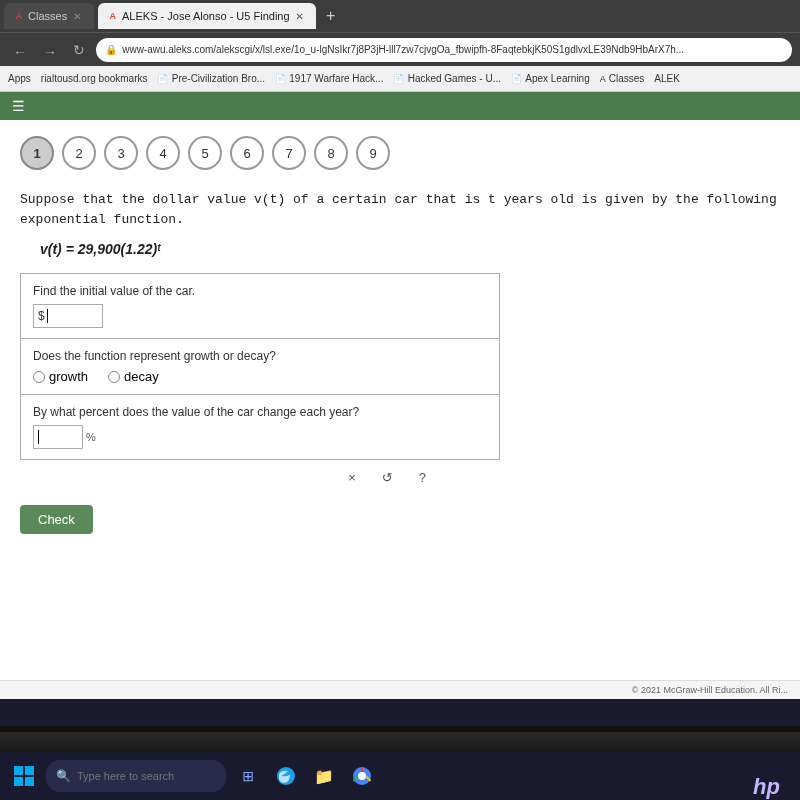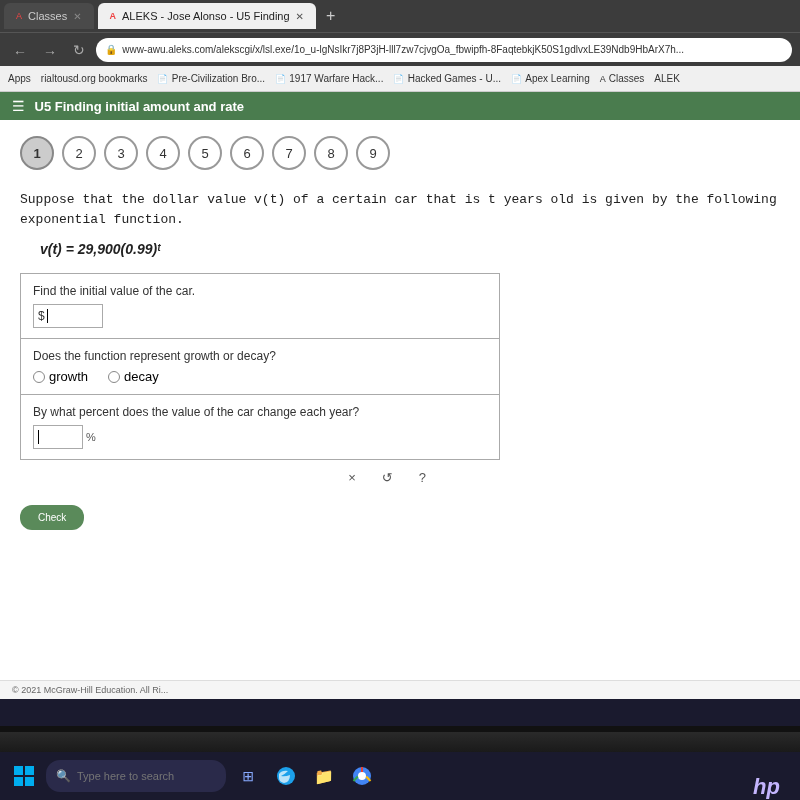--- a/index.html
+++ b/index.html
@@ -295,31 +295,31 @@
       border: none;
       background: none;
       padding: 2px 6px;
     }
 
     
     .check-btn {
       background: #5a8a5a;
       color: white;
       border: none;
-      border-radius: 12px;
+      border-radius: 4px;
       padding: 7px 18px;
-      font-size: 10px;
+      font-size: 13px;
       cursor: pointer;
       margin-top: 14px;
     }
 
     
     .aleks-footer {
       background: #f5f5f5;
-      text-align: left;
+      text-align: right;
       padding: 4px 12px;
       font-size: 9px;
       color: #666;
       border-top: 1px solid #ddd;
     }
 
     
     .taskbar {
       position: absolute;
       bottom: 0;
@@ -458,21 +458,20 @@
   <span class="bookmark-item">
     <span style="font-size:9px;">A</span>
     <span>Classes</span>
   </span>
   <span class="bookmark-item">ALEK</span>
 </div>
 
 <div class="aleks-header">
   <span class="menu-icon">☰</span>
   <div class="header-text">
-    <div class="title">U5 Finding initial amount and rate</div>
   </div>
 </div>
 
 <div class="main-content">
 
   
   <div class="question-nav">
     <div class="q-num active">1</div>
     <div class="q-num">2</div>
     <div class="q-num">3</div>
@@ -481,21 +480,21 @@
     <div class="q-num">6</div>
     <div class="q-num">7</div>
     <div class="q-num">8</div>
     <div class="q-num">9</div>
   </div>
 
   
   <p class="problem-text">Suppose that the dollar value v(t) of a certain car that is t years old is given by the following exponential function.</p>
 
   
-  <div class="formula">v(t) = 29,900(0.99)ᵗ</div>
+  <div class="formula">v(t) = 29,900(1.22)ᵗ</div>
 
   
   <div class="answer-table">
 
     <div class="answer-row">
       <div class="row-label">Find the initial value of the car.</div>
       <div class="input-field">
         <span class="prefix">$</span>
         <span class="input-cursor"></span>
       </div>

